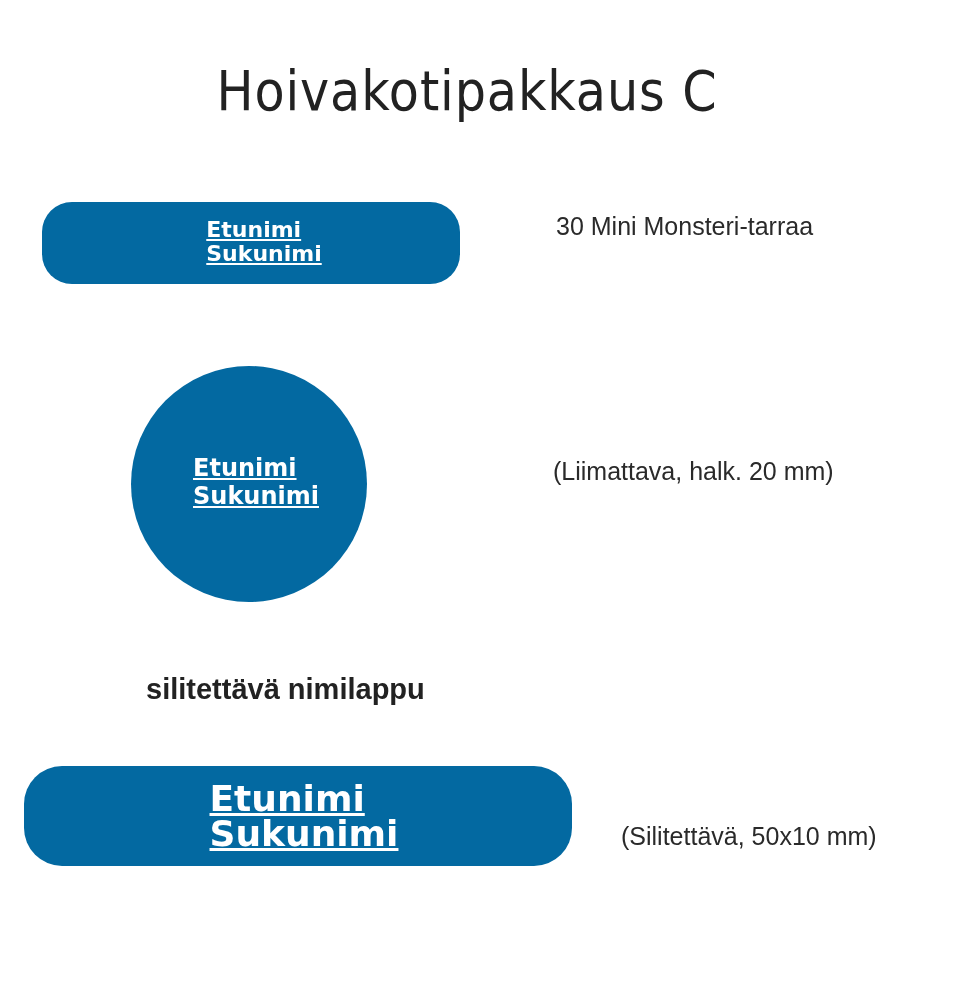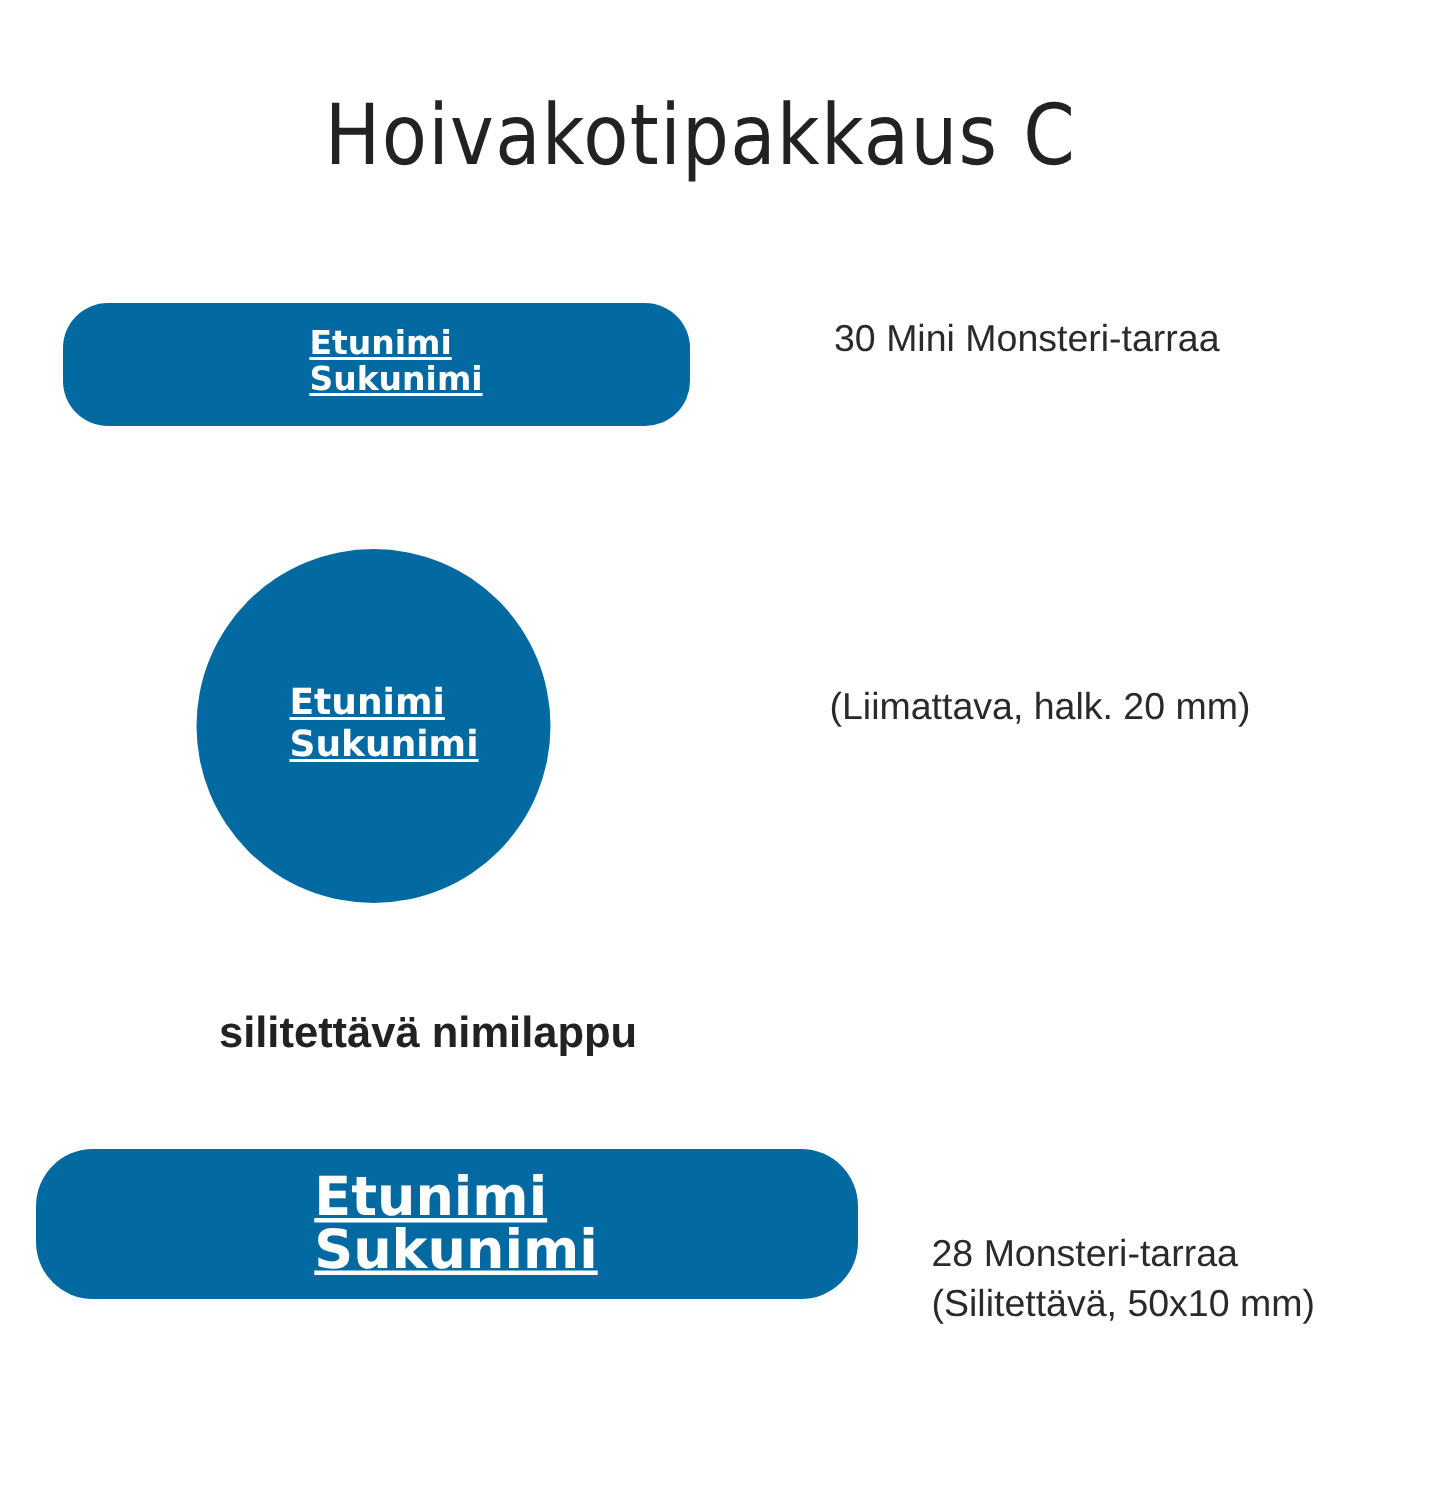--- a/index.html
+++ b/index.html
@@ -64,15 +64,14 @@
 
 <div class="section">silitettävä nimilappu</div>
 
 <div class="label pill3">
   <div class="wrap">
     <span>Etunimi</span>
     <span>Sukunimi</span>
   </div>
 </div>
 <div class="desc d3">
-  <span>28 Monsteri-tarraa</span>
   <span>(Silitettävä, 50x10 mm)</span>
 </div>
 
 </body></html>

